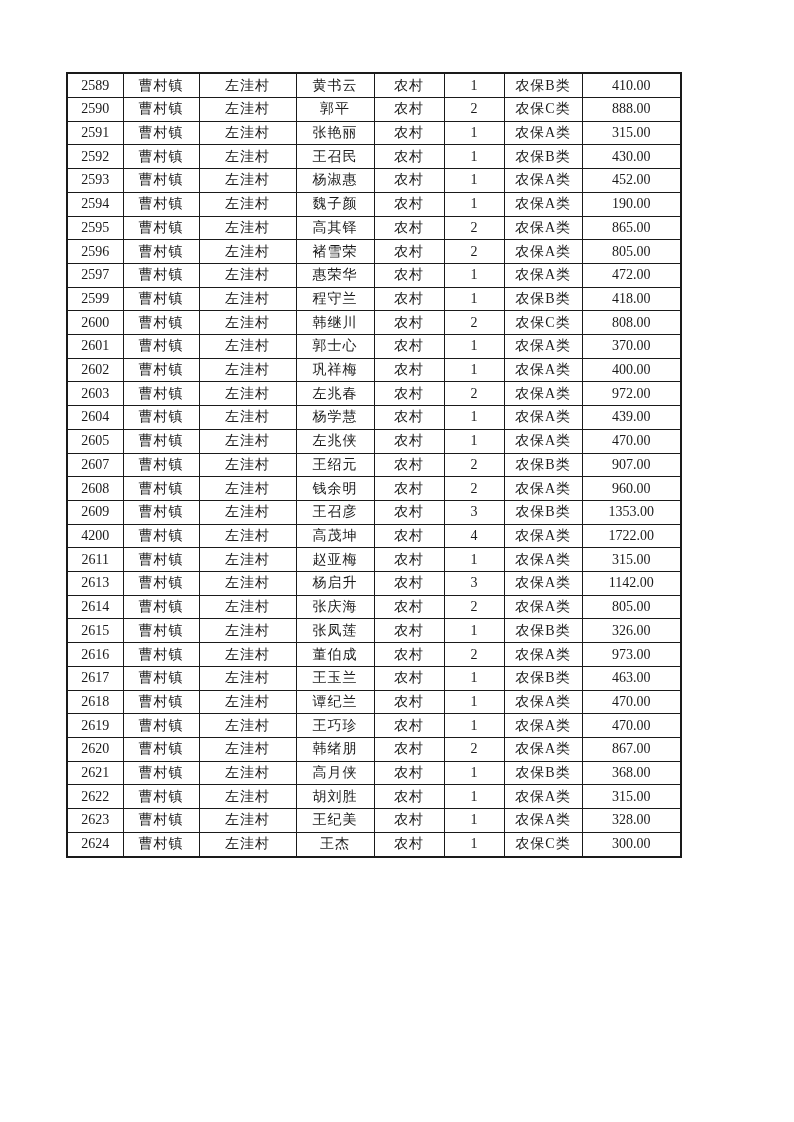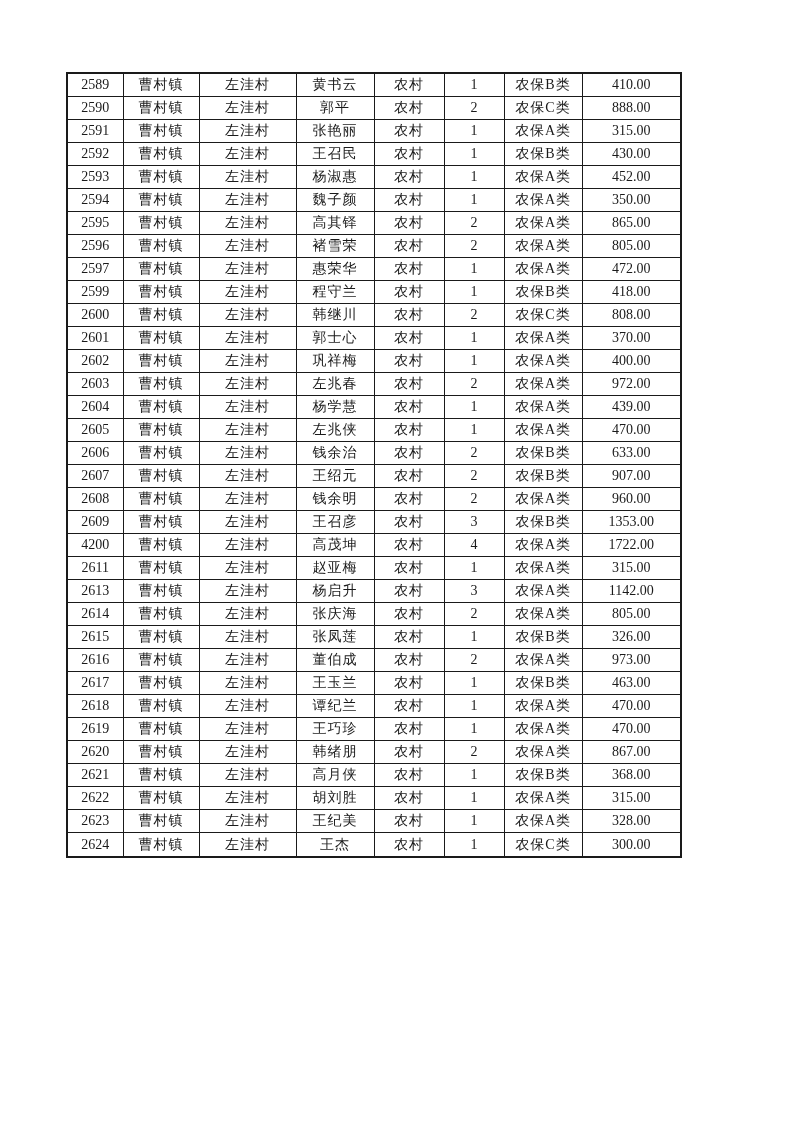--- a/index.html
+++ b/index.html
@@ -110,21 +110,21 @@
           <td class="cell-amount">452.00</td>
         </tr>
         <tr>
           <td class="cell-seq">2594</td>
           <td class="cell-town">曹村镇</td>
           <td class="cell-village">左洼村</td>
           <td class="cell-name">魏子颜</td>
           <td class="cell-type">农村</td>
           <td class="cell-count">1</td>
           <td class="cell-category">农保A类</td>
-          <td class="cell-amount">350.00</td>
+          <td class="cell-amount">190.00</td>
         </tr>
         <tr>
           <td class="cell-seq">2595</td>
           <td class="cell-town">曹村镇</td>
           <td class="cell-village">左洼村</td>
           <td class="cell-name">高其铎</td>
           <td class="cell-type">农村</td>
           <td class="cell-count">2</td>
           <td class="cell-category">农保A类</td>
           <td class="cell-amount">865.00</td>
@@ -211,30 +211,20 @@
         </tr>
         <tr>
           <td class="cell-seq">2605</td>
           <td class="cell-town">曹村镇</td>
           <td class="cell-village">左洼村</td>
           <td class="cell-name">左兆侠</td>
           <td class="cell-type">农村</td>
           <td class="cell-count">1</td>
           <td class="cell-category">农保A类</td>
           <td class="cell-amount">470.00</td>
-        </tr>
-        <tr>
-          <td class="cell-seq">2606</td>
-          <td class="cell-town">曹村镇</td>
-          <td class="cell-village">左洼村</td>
-          <td class="cell-name">钱余治</td>
-          <td class="cell-type">农村</td>
-          <td class="cell-count">2</td>
-          <td class="cell-category">农保B类</td>
-          <td class="cell-amount">633.00</td>
         </tr>
         <tr>
           <td class="cell-seq">2607</td>
           <td class="cell-town">曹村镇</td>
           <td class="cell-village">左洼村</td>
           <td class="cell-name">王绍元</td>
           <td class="cell-type">农村</td>
           <td class="cell-count">2</td>
           <td class="cell-category">农保B类</td>
           <td class="cell-amount">907.00</td>

